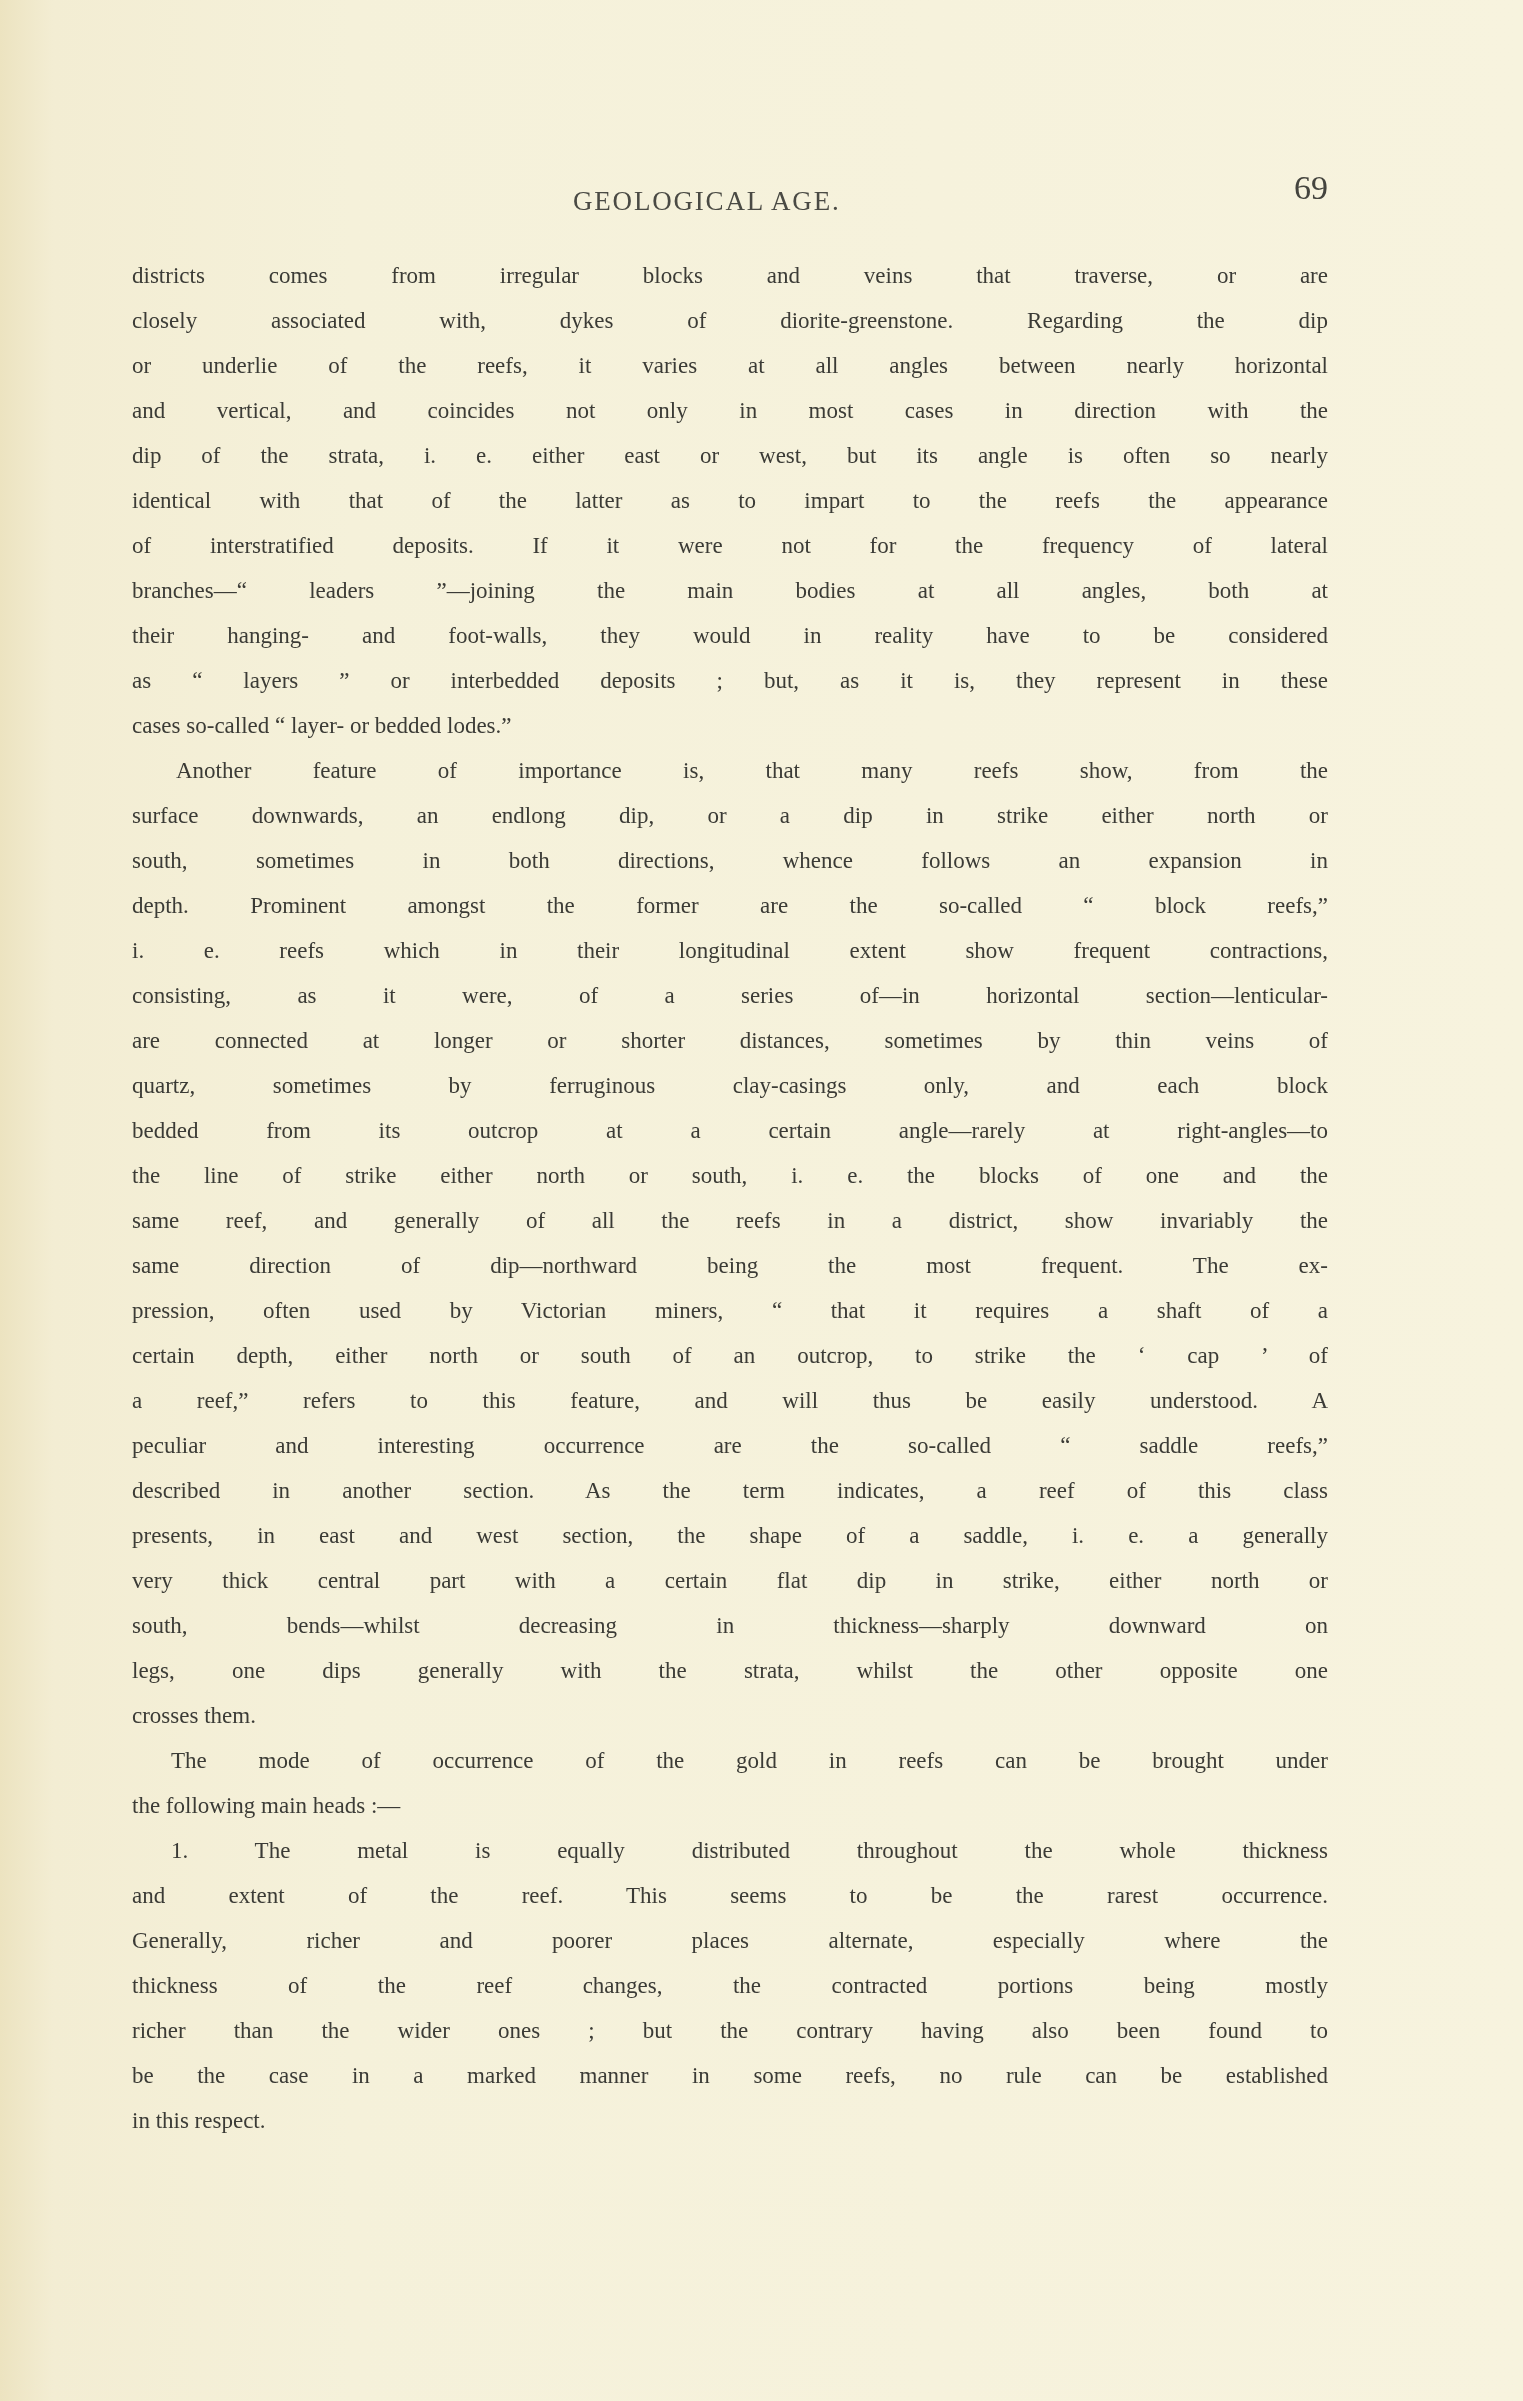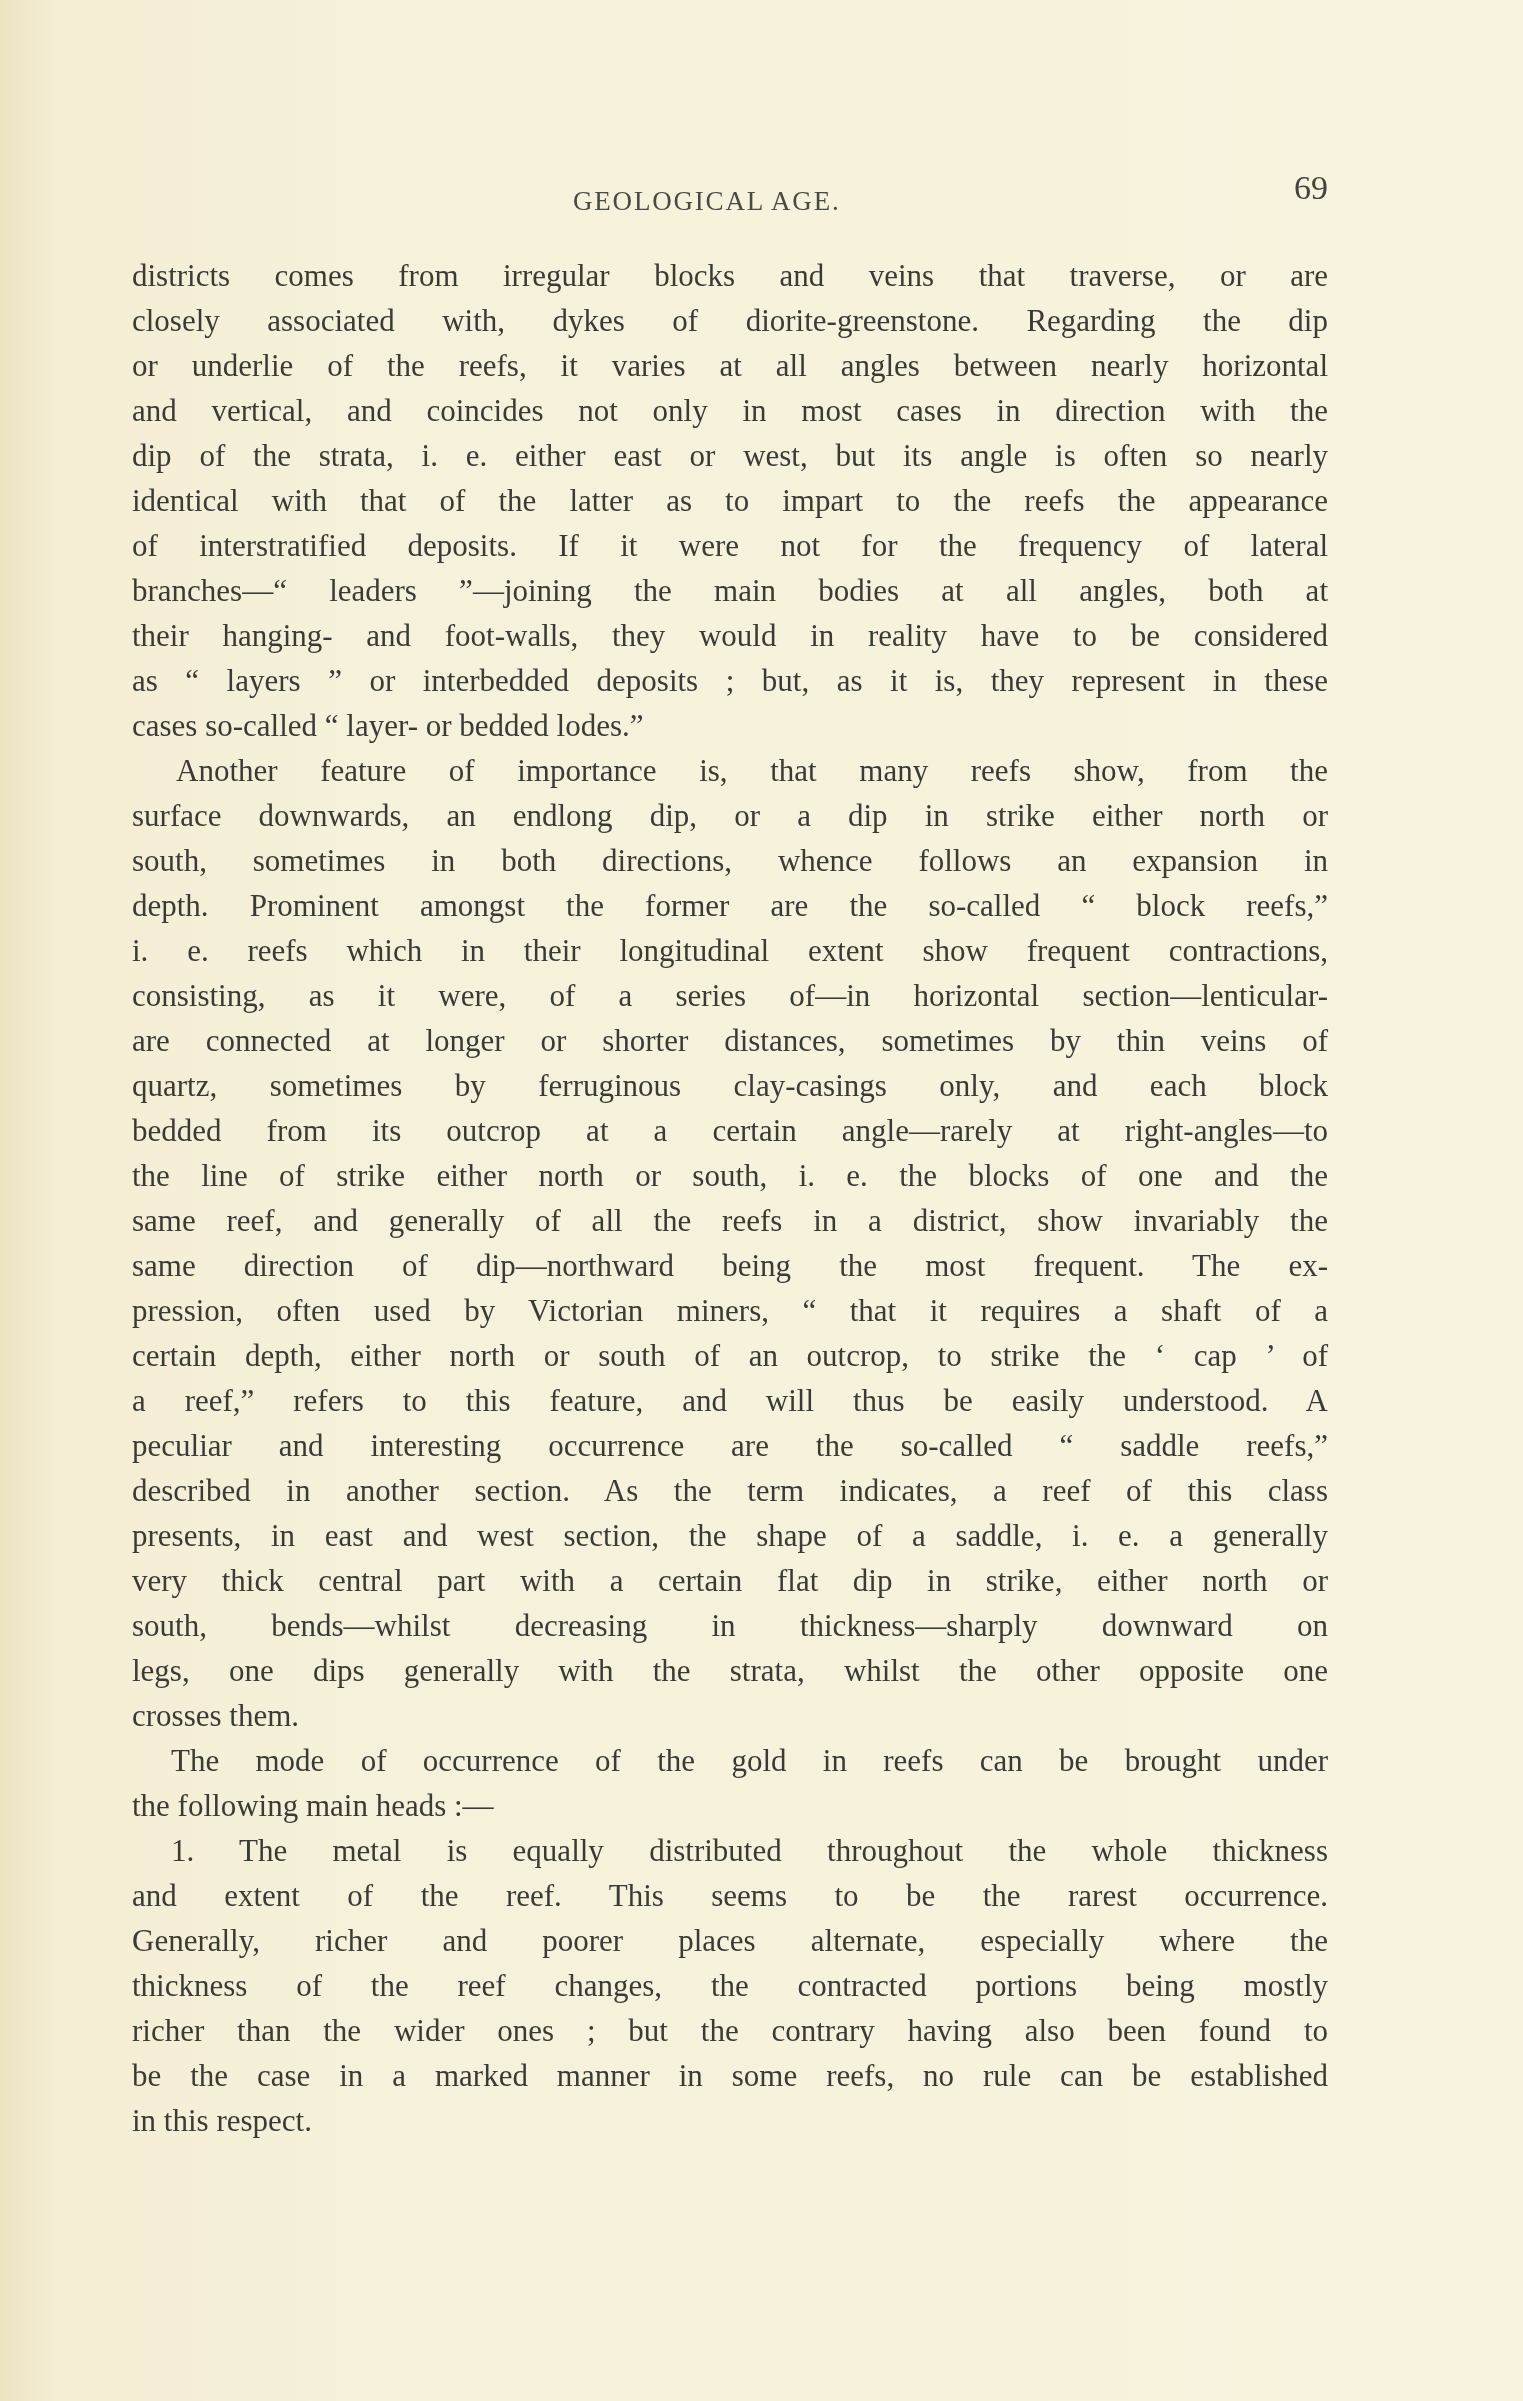--- a/index.html
+++ b/index.html
@@ -49,21 +49,21 @@
     .body-text {
       position: absolute;
       left: 132px;
       top: 253px;
       width: 1196px;
     }
     .line {
       display: block;
       height: 45px;
       line-height: 45px;
-      font-size: 31px;
+      font-size: 23px;
       text-align: justify;
       text-align-last: justify;
       white-space: nowrap;
       overflow: visible;
       color: #3b3b36;
     }
     .line.last {
       text-align-last: left;
     }
     .line.indent {

